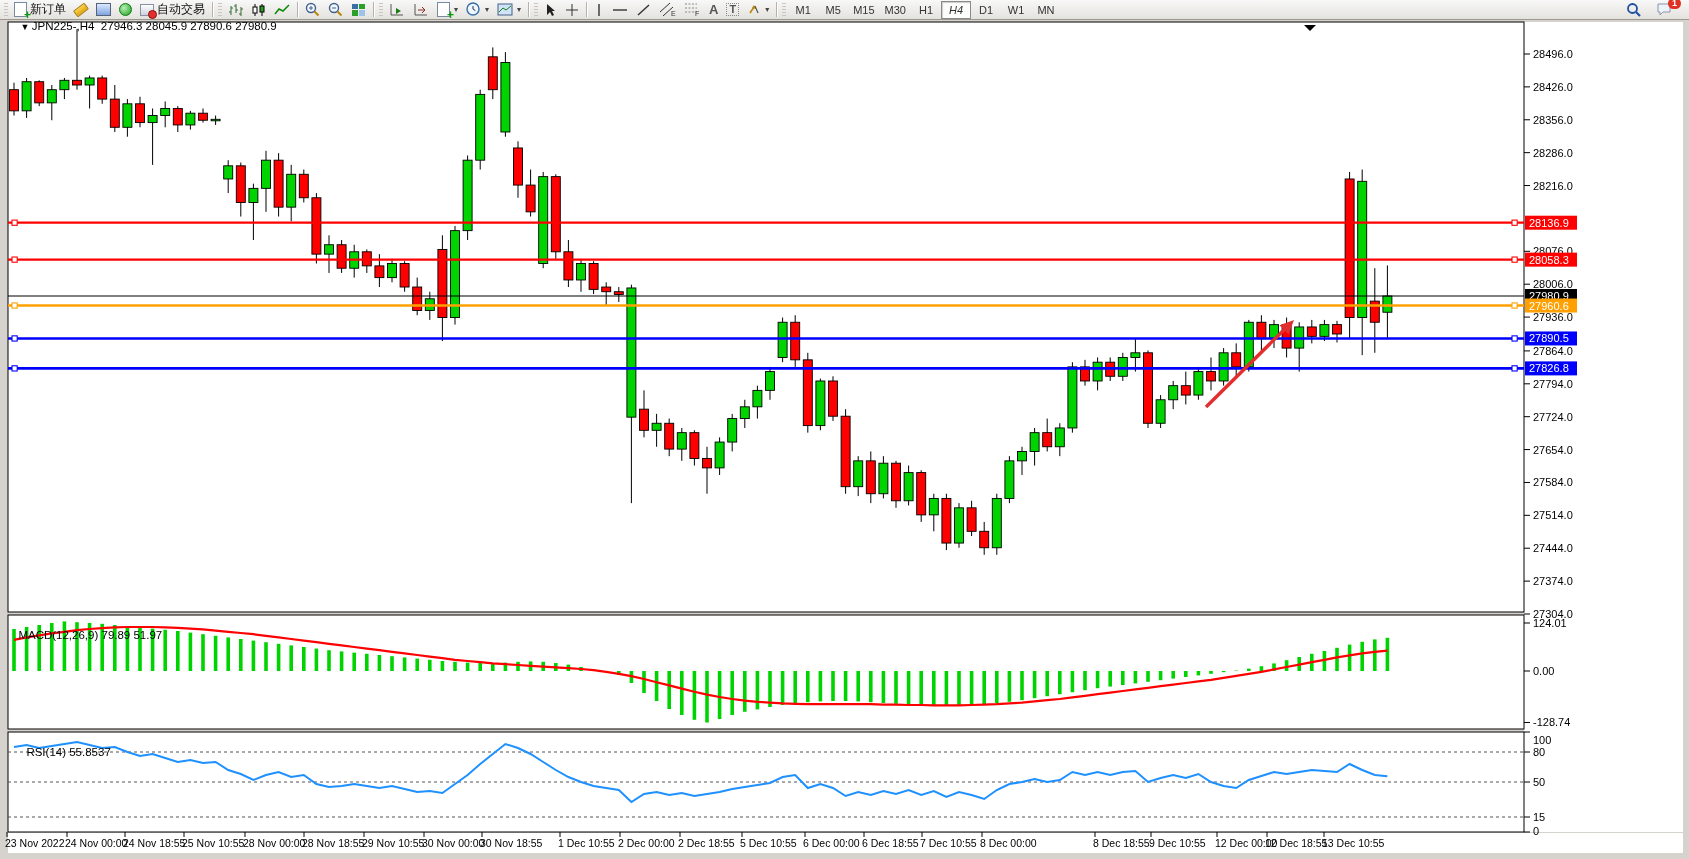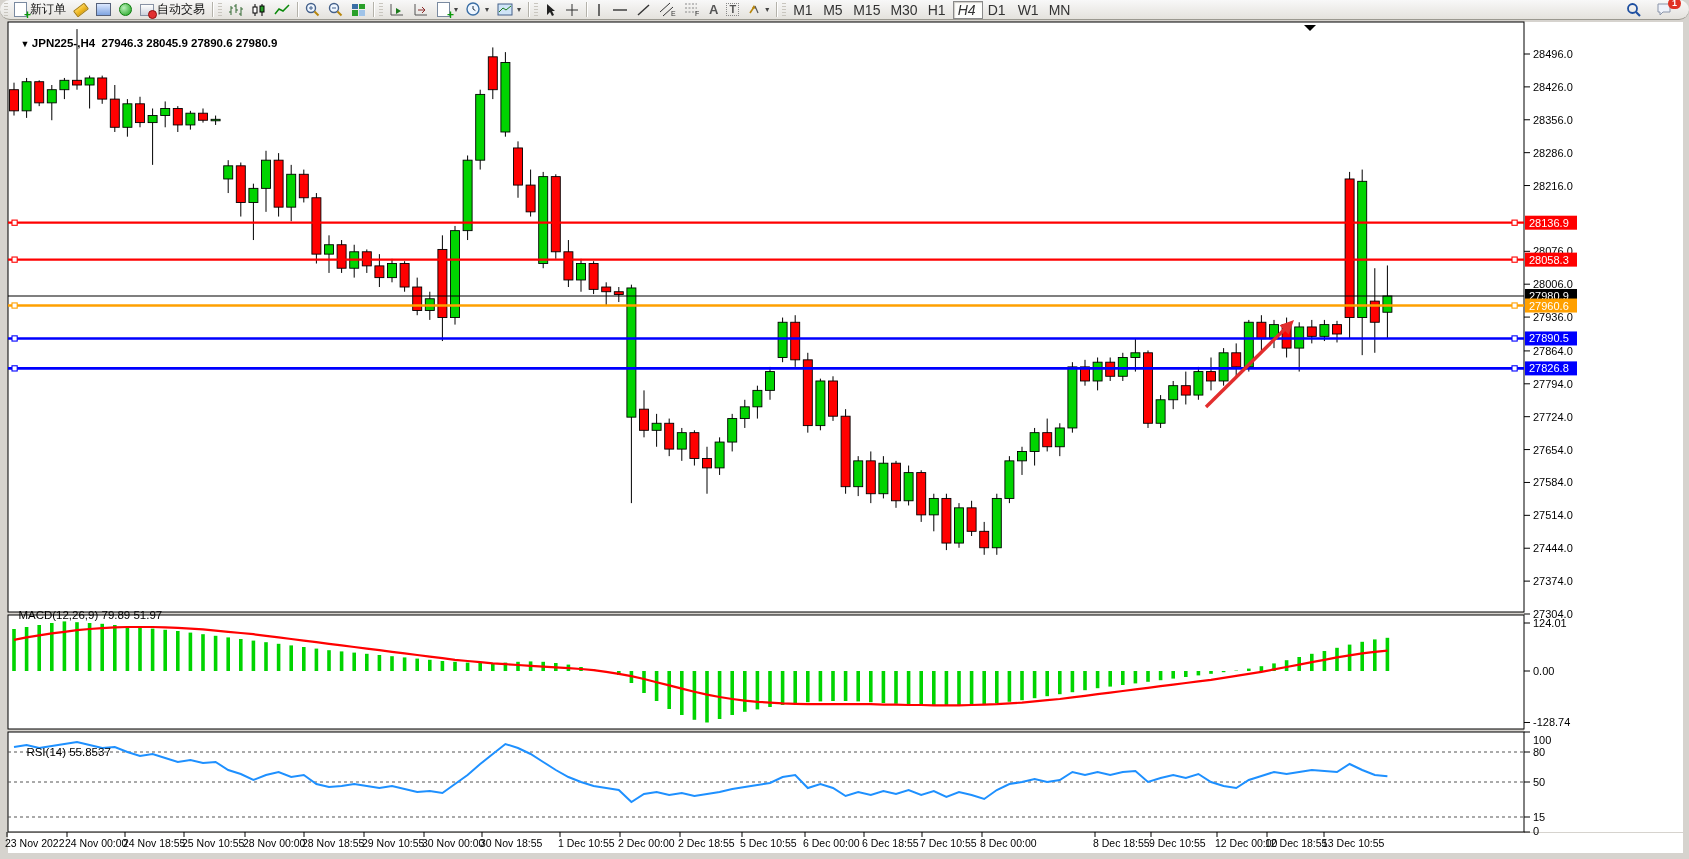--- a/index.html
+++ b/index.html
@@ -1,27 +1,27 @@
 <!DOCTYPE html>
 <html><head>
 <meta charset="utf-8">
 <style>
   html,body{margin:0;padding:0;}
   body{width:1689px;height:859px;background:#d6d3ce;overflow:hidden;
        font-family:"Liberation Sans",sans-serif;-webkit-font-smoothing:none;}
   
   .toolbar{position:absolute;left:0;top:0;width:1689px;height:20px;
     background:linear-gradient(#f8f8f8,#e4e2dd);border-bottom:1px solid #9a9890;
-    display:flex;align-items:center;padding:0 2px;box-sizing:border-box;z-index:5;border-radius:10px;}
+    display:flex;align-items:center;padding:0 2px;box-sizing:border-box;z-index:5;}
   .tb{display:flex;align-items:center;gap:3px;height:18px;padding:0 3px;border:1px solid transparent;
       background:transparent;font-family:"Liberation Sans",sans-serif;font-size:12px;color:#222;cursor:default;}
   .tb-label{font-size:12px;color:#111;white-space:nowrap;}
   .sep{width:1px;height:15px;background:#b4b2aa;box-shadow:1px 0 0 #fff;margin:0 3px;flex:0 0 auto;}
   .grip{width:4px;height:14px;margin:0 2px;background:repeating-linear-gradient(#c9c6bf 0 1px,transparent 1px 3px);flex:0 0 auto;}
-  .tf{display:inline-block;min-width:20px;font-size:14px;color:#333;
+  .tf{display:inline-block;min-width:20px;text-align:center;font-size:11px;color:#333;
       padding:1px 4px;border:1px solid transparent;height:14px;line-height:14px;}
   .tf.active{border:1px solid #8a8a8a;background:#fdfdfb;box-shadow:inset 1px 1px 1px #cfcdc6;font-style:italic;}
   .tb-right{margin-left:auto;display:flex;align-items:center;gap:6px;padding-right:10px;}
   .caret{font-size:8px;color:#444;margin-left:1px;}
   
   .ic-doc{width:11px;height:13px;background:#fff;border:1px solid #7a8aa0;position:relative;display:inline-block;}
   .ic-doc:after{content:"+";position:absolute;right:-5px;bottom:-6px;color:#0b9b0b;font-weight:bold;font-size:12px;}
   .ic-crayon{width:12px;height:6px;background:linear-gradient(#ffd24d,#e0a50a);border:1px solid #a87c08;
              transform:rotate(-38deg);border-radius:1px;display:inline-block;}
   .ic-pc{width:13px;height:11px;border:1px solid #56617a;background:linear-gradient(#dce8ff,#7fa4e0);display:inline-block;}
@@ -707,21 +707,21 @@
       <text x="1149" y="847" font-size="10.5" fill="#000">9 Dec 10:55</text>
       <line x1="1217" y1="832" x2="1217" y2="837" stroke="#000"></line>
       <text x="1215" y="847" font-size="10.5" fill="#000">12 Dec 00:00</text>
       <line x1="1267" y1="832" x2="1267" y2="837" stroke="#000"></line>
       <text x="1265" y="847" font-size="10.5" fill="#000">12 Dec 18:55</text>
       <line x1="1324" y1="832" x2="1324" y2="837" stroke="#000"></line>
       <text x="1322" y="847" font-size="10.5" fill="#000">13 Dec 10:55</text>
     </g>
   </svg>
 
-<div class="ovl" style="left:14px;top:25px;font-weight:bold;">
+<div class="ovl" style="left:14px;top:8px;">
   <span style="font-size:9px;">▼ </span><span>JPN225-,H4</span><span>  </span><span>27946.3 28045.9 27890.6 27980.9</span>
 </div>
-<div class="ovl" style="left:12px;top:597px;">
+<div class="ovl" style="left:12px;top:617px;">
   <span>MACD(12,26,9)</span><span> </span><span>79.89 51.97</span>
 </div>
 <div class="ovl" style="left:20px;top:734px;">
   <span>RSI(14)</span><span> </span><span>55.8537</span>
 </div>
 
 </body></html>

